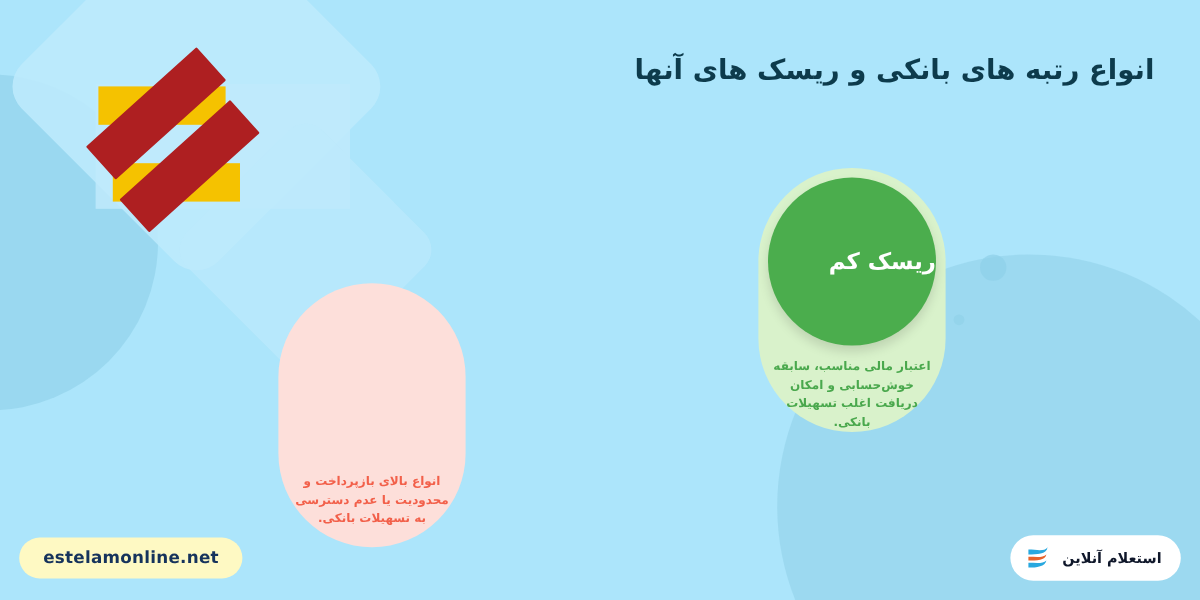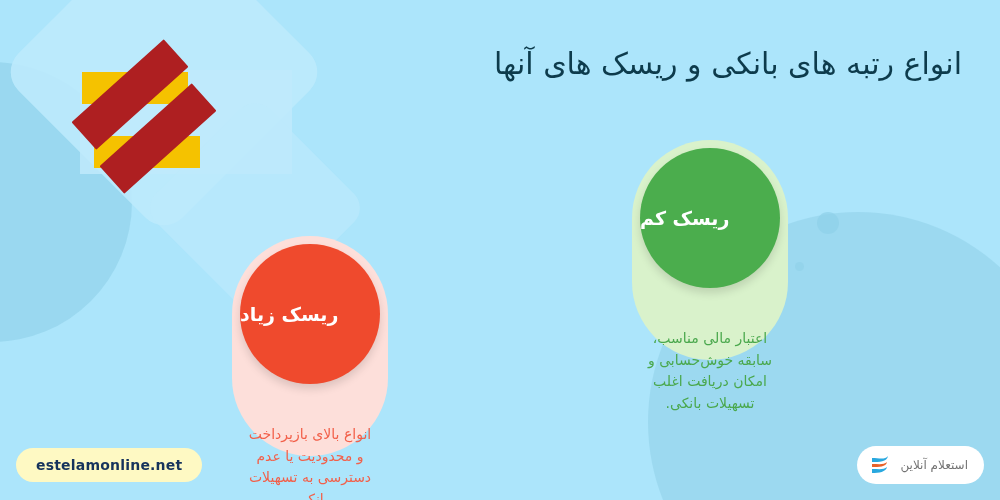--- a/index.html
+++ b/index.html
@@ -104,22 +104,22 @@
     left: 22px; top: 72px;
     width: 124px; height: 37px;
     transform: rotate(-42deg);
     transform-origin: center;
   }
 
   
   .headline {
     position: absolute;
     right: 38px; top: 46px;
-    font-size: 30px;
-    font-weight: normal;
+    font-size: 23px;
+    font-weight: bold;
     color: #0d3b4c;
     letter-spacing: -0.2px;
     white-space: nowrap;
     direction: rtl;
   }
 
   
   .card {
     position: absolute;
     width: 156px;
@@ -134,43 +134,42 @@
 
   .card-bubble {
     position: absolute;
     left: 50%;
     transform: translateX(-50%);
     top: 8px;
     width: 140px; height: 140px;
     border-radius: 50%;
     display: flex;
     align-items: center;
-    justify-content: flex-end;
+    justify-content: flex-start;
     box-shadow: 0 5px 9px rgba(0,0,0,.13);
   }
   .card.high   .card-bubble { background: #ef4a2d; }
   .card.medium .card-bubble { background: #fbc926; }
   .card.low    .card-bubble { background: #4bad4d; }
 
   .card-title {
     color: #ffffff;
     font-size: 19px;
     font-weight: bold;
     line-height: 1.2;
     white-space: nowrap;
   }
 
   .card-desc {
     position: absolute;
     left: 12px; right: 12px;
     top: 158px;
-    font-size: 14px;
-    font-weight: normal;
+    font-size: 10px;
+    font-weight: bold;
     line-height: 1.55;
-    margin-top: 30px;
   }
   .card.high   .card-desc { color: #f2604a; }
   .card.medium .card-desc { color: #f0b821; }
   .card.low    .card-desc { color: #4aa84d; }
 
   
   .url-badge {
     position: absolute;
     left: 16px; bottom: 18px;
     height: 34px;
@@ -195,22 +194,22 @@
     padding: 0 16px 0 12px;
     background: #ffffff;
     border-radius: 20px;
     display: flex;
     align-items: center;
     gap: 9px;
     direction: rtl;
   }
   .site-badge-label {
     font-size: 12px;
-    font-weight: normal;
-    color: #737373;
+    font-weight: bold;
+    color: #0f172a;
     white-space: nowrap;
   }
   .site-badge-logo { width: 22px; height: 24px; flex: none; }
 </style>
 </head>
 <body>
 
 <div class="stage">
 
   <div class="bg-layer">
@@ -226,23 +225,20 @@
   <div class="brand-mark">
     <div class="brand-bar top"></div>
     <div class="brand-bar bottom"></div>
     <div class="brand-slash one"></div>
     <div class="brand-slash two"></div>
   </div>
 
   <div class="headline">انواع رتبه های بانکی و ریسک های آنها</div>
 
   <div class="card high">
-    <div class="card-bubble">
-      <span class="card-title">ریسک زیاد</span>
-    </div>
     <div class="card-desc">انواع بالای بازپرداخت و محدودیت یا عدم دسترسی به تسهیلات بانکی.</div>
   </div>
 
 
   <div class="card low">
     <div class="card-bubble">
       <span class="card-title">ریسک کم</span>
     </div>
     <div class="card-desc">اعتبار مالی مناسب، سابقه خوش‌حسابی و امکان دریافت اغلب تسهیلات بانکی.</div>
   </div>

